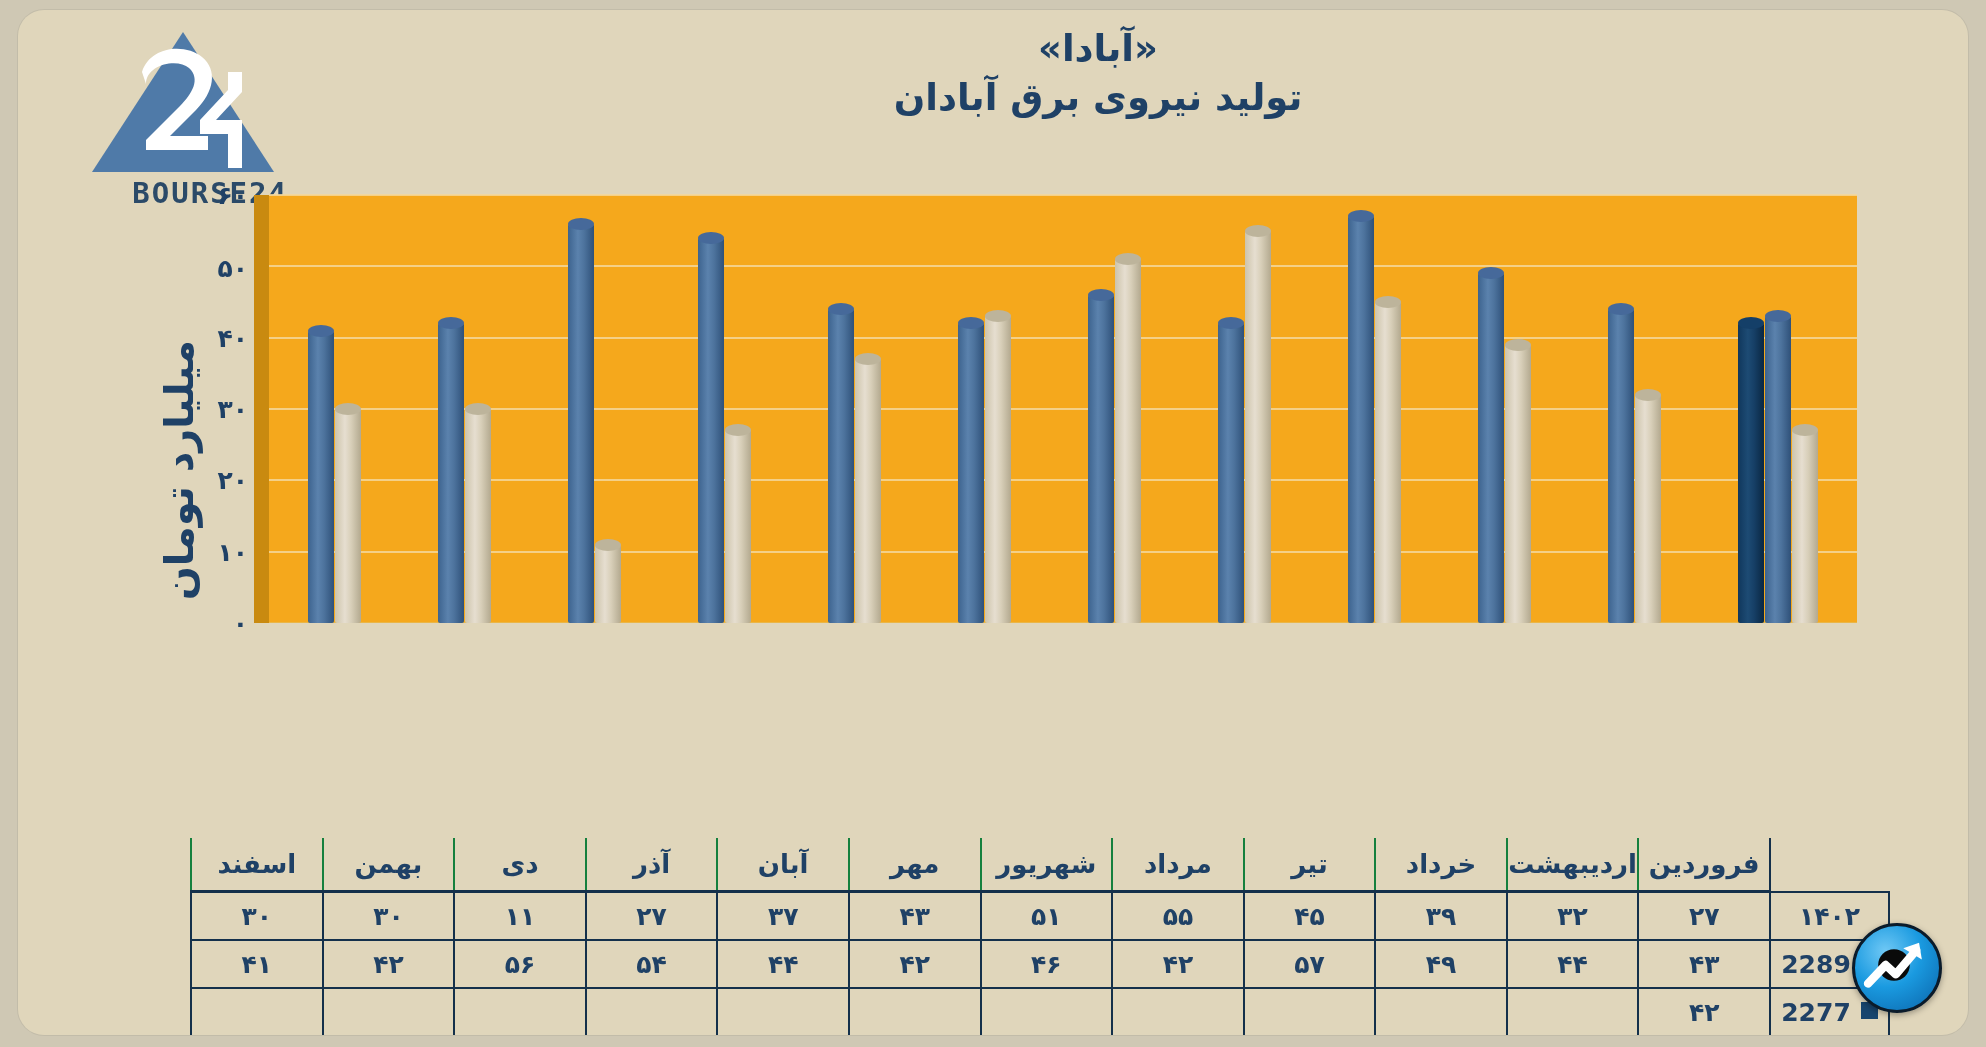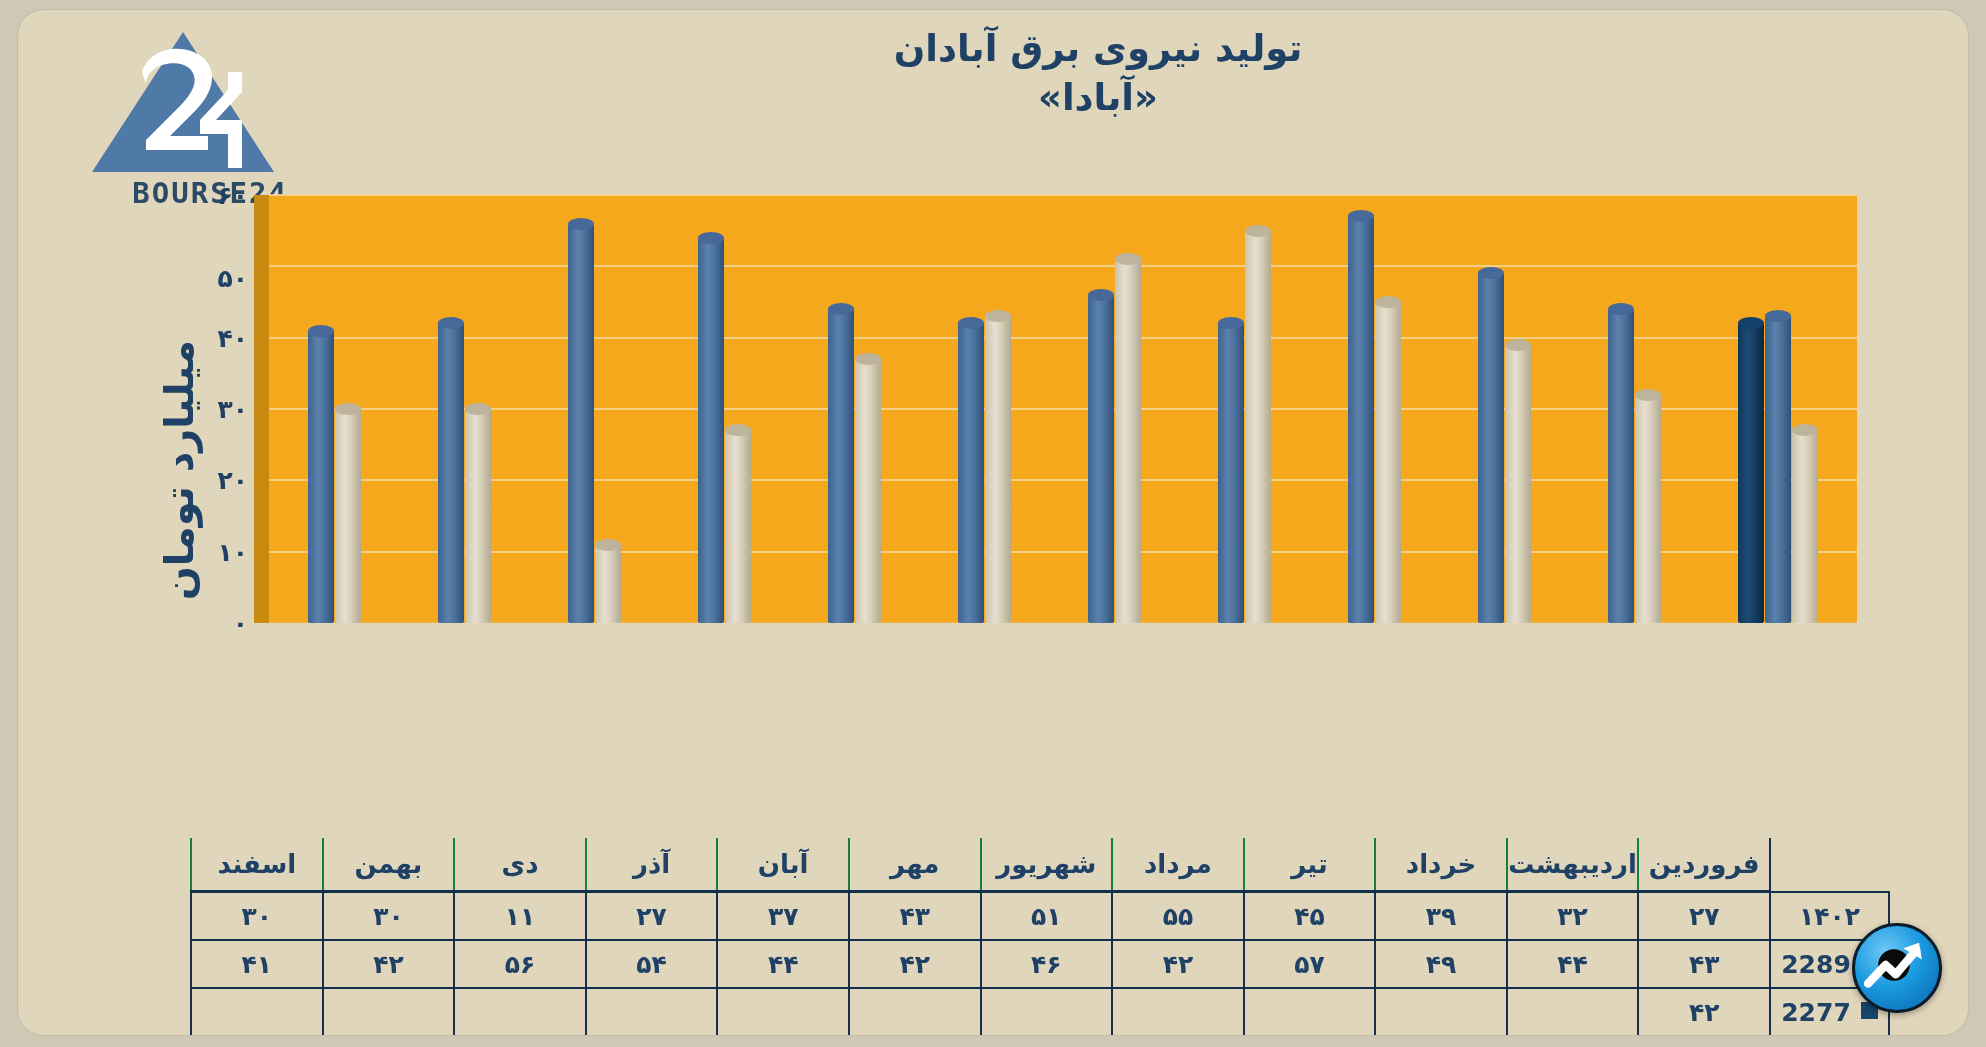--- a/index.html
+++ b/index.html
@@ -149,33 +149,33 @@
     <div class="logo-wrap">
       <svg class="logo-tri" viewBox="0 0 190 148">
         <polygon points="95,4 186,144 4,144" fill="#4f7aa8"></polygon>
         <path d="M58,56 C58,36 90,30 101,40 C113,51 104,66 92,78 L58,112 L58,122 L120,122 L120,108 L82,108 L108,82 C126,64 130,42 114,29 C97,15 62,18 54,44 Z" fill="#ffffff"></path>
         <path d="M140,44 L140,62 L112,92 L112,106 L140,106 L140,140 L154,140 L154,106 L154,92 L128,92 L154,64 L154,44 Z" fill="#ffffff"></path>
       </svg>
       <div class="logo-text">BOURSE24</div>
     </div>
 
     <div class="title-block">
+      <div class="title-line">«آبادا»</div>
       <div class="title-line">تولید نیروی برق آبادان</div>
-      <div class="title-line">«آبادا»</div>
     </div>
 
     <div class="chart-area">
       <div class="ylabel">میلیارد تومان</div>
       <div class="yticks">
           <div class="ytick" style="top: 428px;">۰</div>
           <div class="ytick" style="top: 356.667px;">۱۰</div>
           <div class="ytick" style="top: 285.333px; margin-left: 48px;">۲۰</div>
           <div class="ytick" style="top: 214px;">۳۰</div>
           <div class="ytick" style="top: 142.667px;">۴۰</div>
-          <div class="ytick" style="top: 83px;">۵۰</div>
+          <div class="ytick" style="top: 73px;">۵۰</div>
           <div class="ytick" style="top: 0px;">۶۰</div>
         </div>
       <div class="plot">
         <div class="plot-wall"></div>
         <div class="grid">
             <div class="gridline base" style="top: 427px;"></div>
             <div class="gridline" style="top: 355.667px;"></div>
             <div class="gridline" style="top: 284.333px;"></div>
             <div class="gridline" style="top: 213px;"></div>
             <div class="gridline" style="top: 141.667px;"></div>

